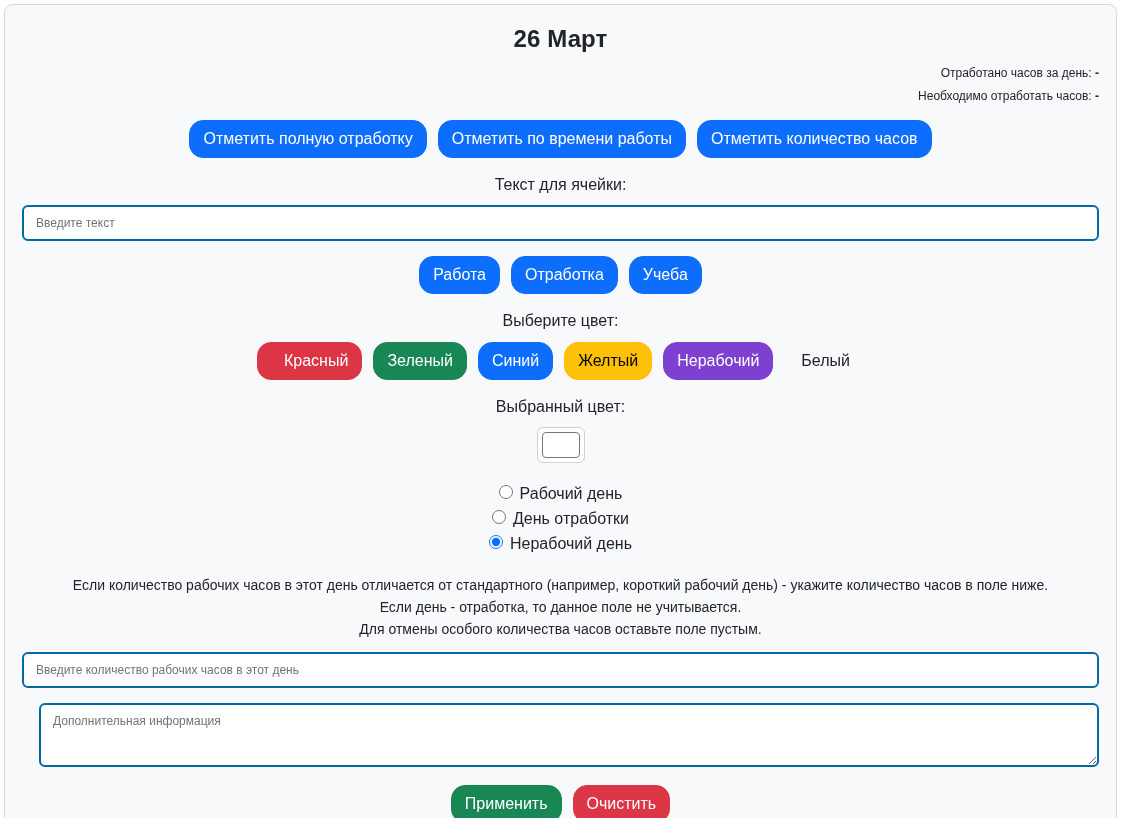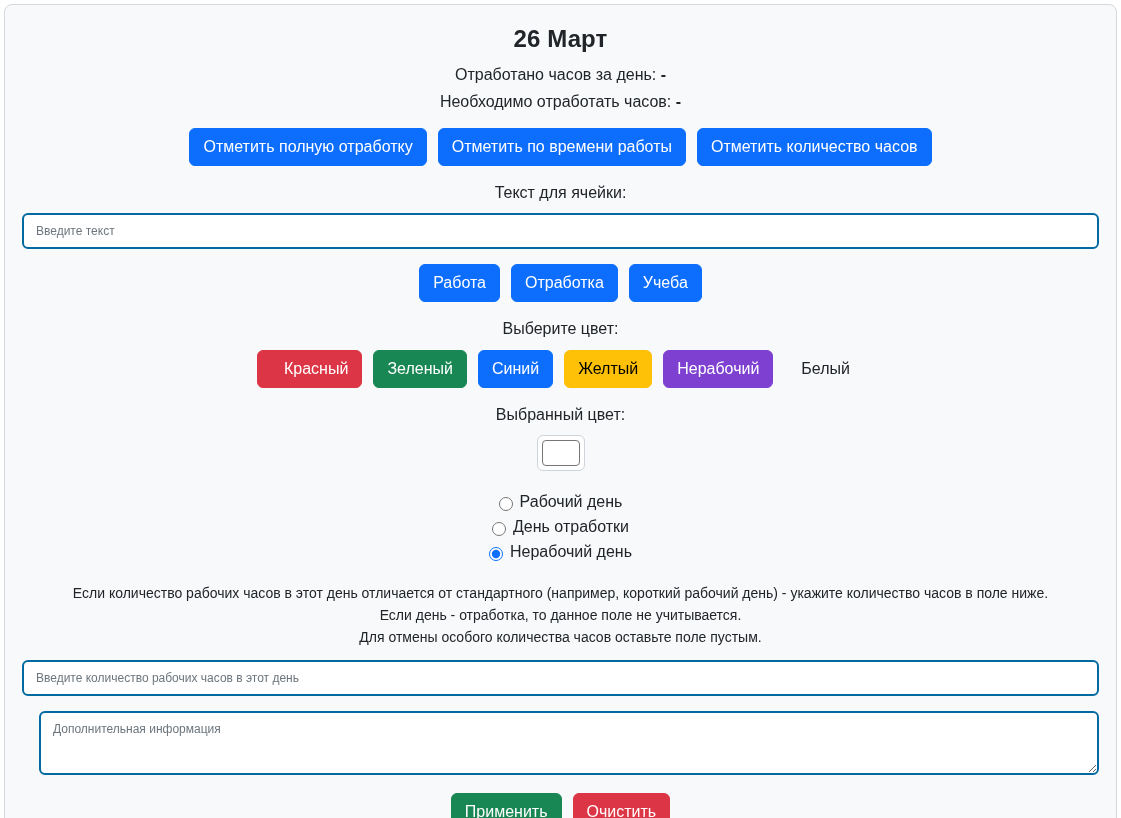--- a/index.html
+++ b/index.html
@@ -29,40 +29,40 @@
   .day-title {
     margin: 6px 0 0 0;
     text-align: center;
     font-size: 24px;
     font-weight: bold;
     color: #212529;
     letter-spacing: 0.1px;
   }
 
   .stat-line {
-    text-align: center;
-    font-size: 16px;
+    text-align: right;
+    font-size: 12px;
     color: #212529;
     margin-top: 9px;
   }
   .stat-line:first-of-type { margin-top: 13px; }
   .stat-line .stat-value { font-weight: bold; }
 
   .row-center {
     display: flex;
     justify-content: center;
     align-items: center;
   }
 
   .btn {
     font-family: "Liberation Sans", "DejaVu Sans", sans-serif;
     font-size: 16px;
     line-height: 1.5;
     border: 1px solid transparent;
-    border-radius: 6px;
+    border-radius: 14px;
     padding: 6px 13px;
     cursor: pointer;
     white-space: nowrap;
     color: #ffffff;
   }
   .btn-primary { background: #0d6efd; border-color: #0d6efd; }
   .btn-green   { background: #198754; border-color: #198754; }
   .btn-red     { background: #dc3545; border-color: #dc3545; }
 
   .mark-row { margin-top: 17px; gap: 11px; }
@@ -117,21 +117,21 @@
   .color-input::-webkit-color-swatch-wrapper { padding: 0; }
   .color-input::-webkit-color-swatch {
     border: 1px solid #767676;
     border-radius: 4px;
   }
 
   .radio-group { margin-top: 22px; }
   .radio-item {
     display: flex;
     justify-content: center;
-    align-items: flex-end;
+    align-items: flex-start;
     gap: 7px;
     margin-bottom: 7px;
   }
   .radio-item input[type="radio"] {
     width: 14px;
     height: 14px;
     margin: 0;
     accent-color: #0d6efd;
     cursor: pointer;
   }

